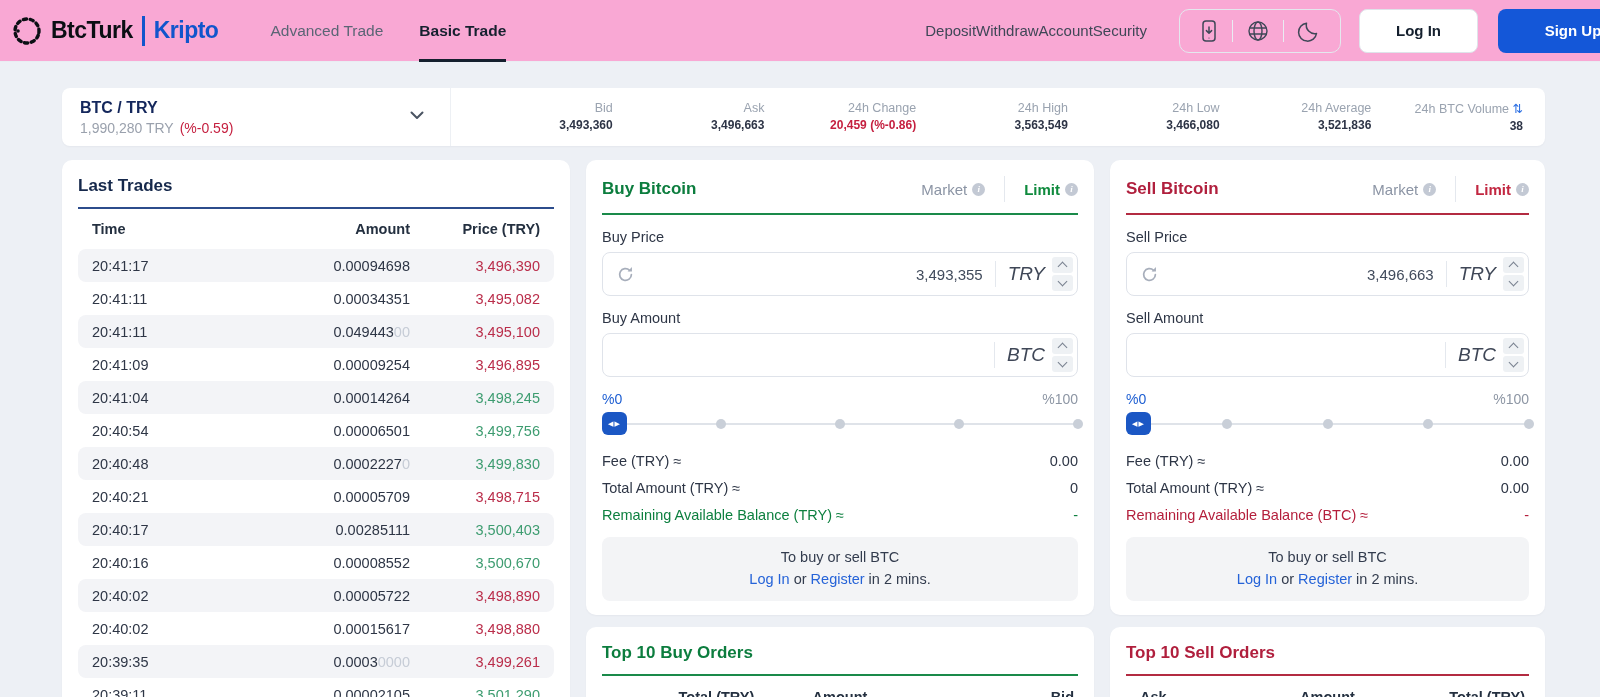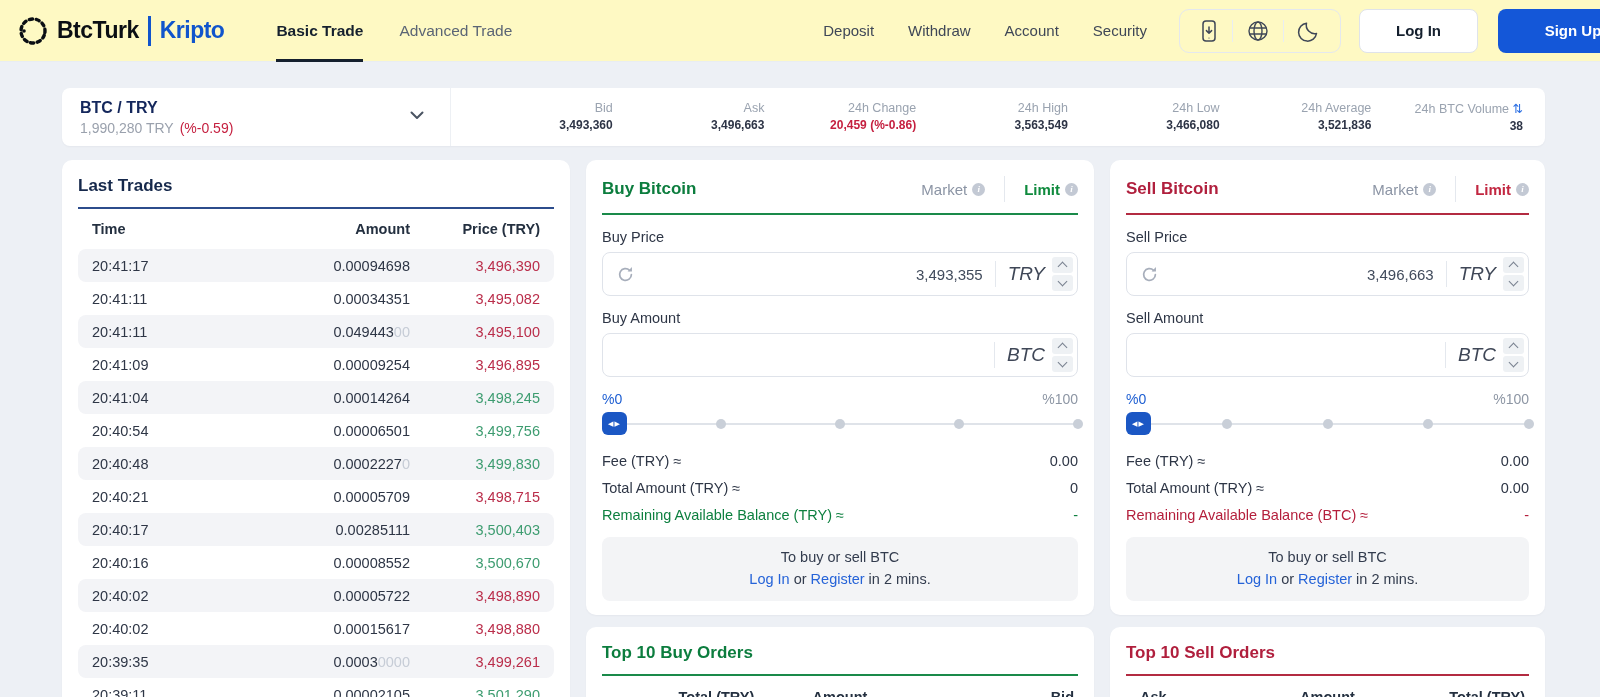--- a/index.html
+++ b/index.html
@@ -4,38 +4,38 @@
 <style>
   * { margin:0; padding:0; box-sizing:border-box; }
   html,body { width:1600px; height:697px; overflow:hidden; }
   body {
     font-family:"Liberation Sans", sans-serif;
     background:#edf0f5;
     color:#2e3646;
   }
   
   .topnav {
-    height:62px; background:#fef9c3; border-bottom:1px solid #e9edf2;
-    display:flex; align-items:center; padding-left:16px; position:relative;
+    height:62px; background:#f9a8d4; border-bottom:1px solid #e9edf2;
+    display:flex; align-items:center; padding-left:10px; position:relative;
   }
   .logo { display:flex; align-items:center; gap:7px; cursor:pointer; }
   .logo svg { display:block; }
   .brand { font-size:23px; font-weight:bold; color:#0b0f14; letter-spacing:-0.5px; }
   .logo-divider { width:3px; height:30px; background:#1155cc; margin:0 2px; }
   .sub { font-size:23px; font-weight:bold; color:#1155cc; letter-spacing:-0.5px; }
   .main-tabs { display:flex; height:62px; margin-left:52px; gap:36px; }
   .main-tab {
     display:flex; align-items:center; height:100%; position:relative;
     font-size:15.5px; color:#5b6575; cursor:pointer; white-space:nowrap;
   }
   .main-tab.active { color:#15202e; font-weight:bold; }
   .main-tab.active::after {
     content:""; position:absolute; left:0; right:0; bottom:0; height:3px; background:#15202e;
   }
-  .nav-links { display:flex; gap:34px; margin-left:auto;justify-content:space-between; }
+  .nav-links { display:flex; margin-left:auto;justify-content:space-between; }
   .nav-link { font-size:15px; color:#3f4757; cursor:pointer; white-space:nowrap; }
   .icon-group {
     display:flex; align-items:center; margin-left:32px; height:44px;
     border:1px solid #e4e8ee; border-radius:10px; padding:0 6px;
   }
   .icon-btn { padding:0 13px; display:flex; align-items:center; cursor:pointer; height:24px; }
   .icon-sep { width:1px; height:22px; background:#e9edf2; }
   .login-btn {
     margin-left:18px; height:44px; padding:0 36px; background:#fff;
     border:1px solid #dfe3ea; border-radius:8px; font-size:15px; font-weight:bold;
@@ -172,22 +172,22 @@
   <div class="logo">
     <svg width="34" height="34" viewBox="0 0 34 34">
       <circle cx="17" cy="17" r="12" fill="none" stroke="#0b0f14" stroke-width="3.4" stroke-dasharray="3.3 3.6" stroke-linecap="round" transform="rotate(20 17 17)"></circle>
       <circle cx="8" cy="17" r="1.8" fill="#0b0f14"></circle>
     </svg>
     <span class="brand">BtcTurk</span>
     <span class="logo-divider"></span>
     <span class="sub">Kripto</span>
   </div>
   <nav class="main-tabs" id="main-tabs">
+      <div class="main-tab">Advanced Trade</div>
       <div class="main-tab active">Basic Trade</div>
-      <div class="main-tab">Advanced Trade</div>
     </nav>
   <nav class="nav-links" id="nav-links">
       <span class="nav-link">Deposit</span>
       <span class="nav-link">Withdraw</span>
       <span class="nav-link">Account</span>
       <span class="nav-link">Security</span>
     </nav>
   <div class="icon-group">
     <span class="icon-btn">
       <svg width="20" height="24" viewBox="0 0 20 24" fill="none" stroke="#3f4757" stroke-width="1.5">

